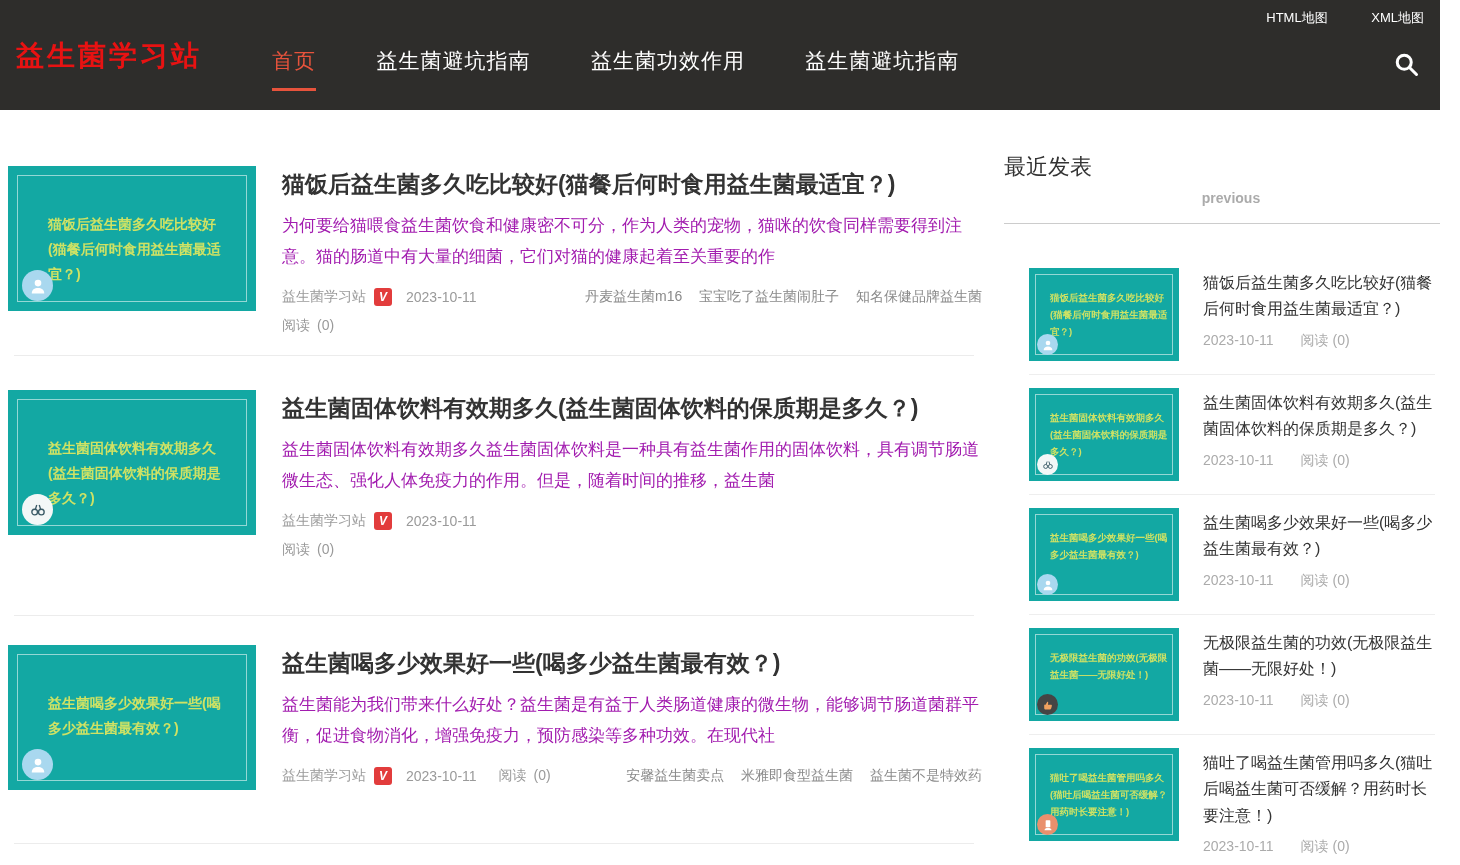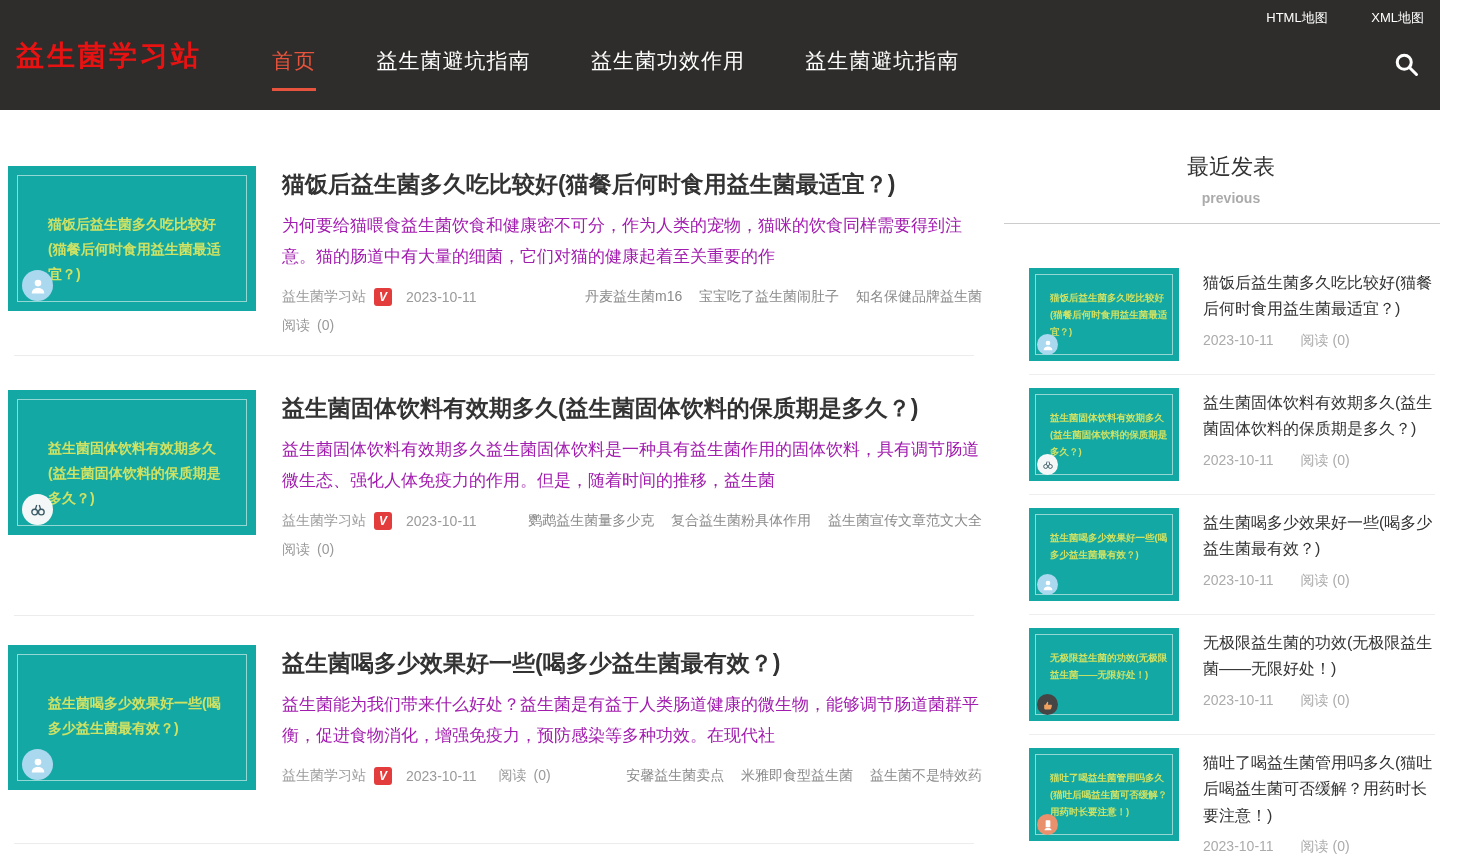--- a/index.html
+++ b/index.html
@@ -40,21 +40,21 @@
   .v-badge { display:inline-block; width:18px; height:18px; background:#e23c3c; border-radius:3px; color:#fff;
              font-size:12px; font-style:italic; font-weight:bold; text-align:center; line-height:18px; margin:0 14px 0 8px; }
   .tags { margin-left:auto; color:#8a8a8a;text-align:right; }
   .tags span { margin-left:13px; cursor:pointer; }
   .reads-row { margin-top:11px; font-size:14px; color:#9a9a9a; }
   .reads-gap { display:inline-block; width:7px; }
   .reads-inline { margin-left:22px; }
 
   
   .sidebar { position:absolute; left:1004px; top:146px; width:454px; height:719px; overflow:hidden; }
-  .sb-title { text-align:center; font-size:22px; color:#333; padding-top:6px; }
+  .sb-title { text-align:left; font-size:22px; color:#333; padding-top:6px; }
   .sb-sub { text-align:center; font-size:14px; color:#ababab; margin-top:8px;font-weight:bold; }
   .sb-divider { border-bottom:1px solid #ccc; margin-top:17px; }
   .sb-list { margin-top:31px; }
   .sb-item { display:flex; gap:24px; padding:13px 0; margin:0 23px 0 25px; border-bottom:1px solid #eee; cursor:pointer; }
   .sb-item:last-child { border-bottom:none; }
   .sb-thumb { position:relative; width:150px; height:93px; background:#13a8a3; flex:0 0 150px; }
   .sb-thumb::before { content:""; position:absolute; inset:6px; border:1px solid rgba(255,255,255,.55); }
   .sb-thumb-text { position:absolute; left:21px; top:21px; right:9px; font-size:9.5px; font-weight:bold; color:#cfe264; line-height:1.8; }
   .sb-thumb .avatar { left:8px; bottom:6px; width:21px; height:21px; }
   .sb-thumb .avatar svg { width:14px; height:14px; }
@@ -131,25 +131,20 @@
           </svg>
         </div>
       </div>
       <div class="art-body">
         <div class="art-title">益生菌固体饮料有效期多久(益生菌固体饮料的保质期是多久？)</div>
         <div class="art-excerpt">益生菌固体饮料有效期多久益生菌固体饮料是一种具有益生菌作用的固体饮料，具有调节肠道微生态、强化人体免疫力的作用。但是，随着时间的推移，益生菌</div>
         <div class="meta-row">
           <span>益生菌学习站</span>
           <span class="v-badge">V</span>
           <span>2023-10-11</span>
-          <span class="tags">
-            <span>鹦鹉益生菌量多少克</span>
-            <span>复合益生菌粉具体作用</span>
-            <span>益生菌宣传文章范文大全</span>
-          </span>
         </div>
         <div class="reads-row">
           <span>阅读</span><span class="reads-gap"></span><span>(0)</span>
         </div>
       </div>
     </div>
     <div class="divider d2"></div>
 
     <div class="article a3">
       <div class="thumb">

